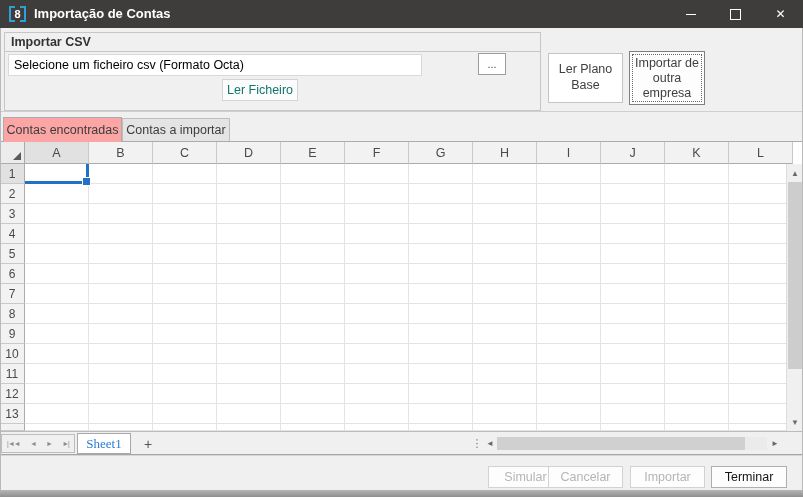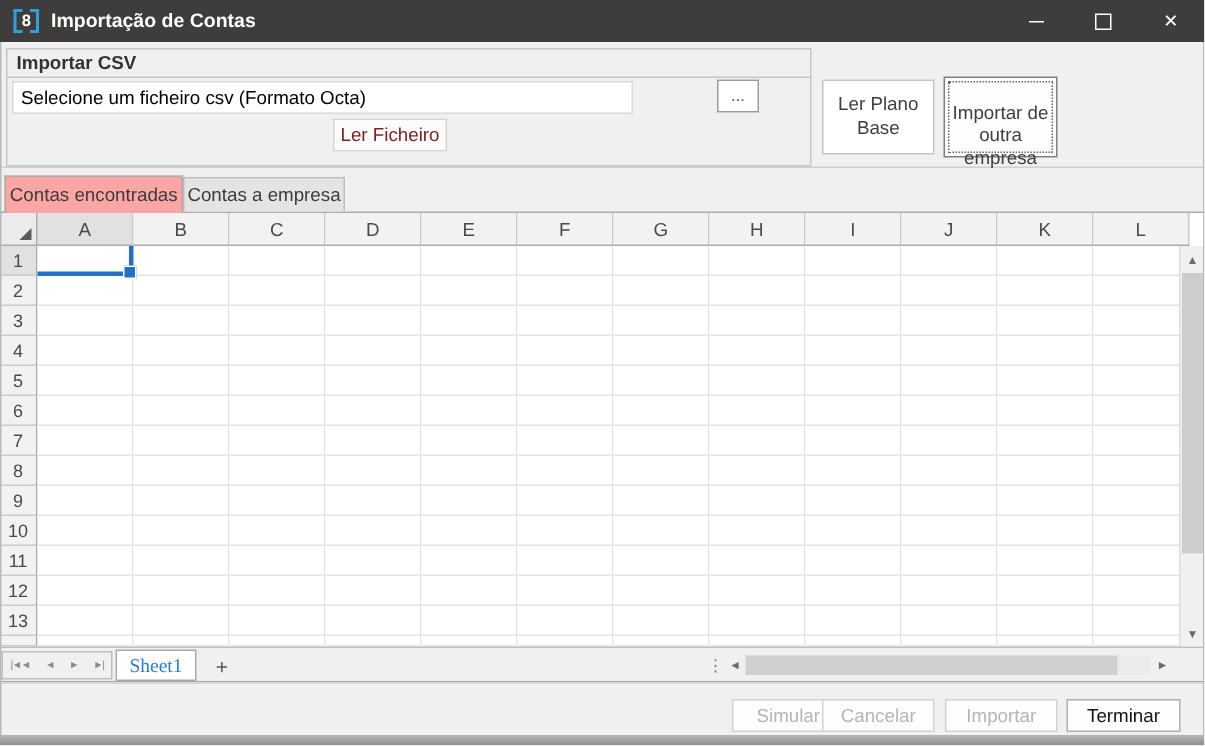--- a/index.html
+++ b/index.html
@@ -25,23 +25,23 @@
   .sideborder{position:absolute;top:28px;bottom:7px;width:1px;background:#b9b9b9;z-index:40;}
   .sideborder.l{left:0;} .sideborder.r{right:0;}
   .bottomedge{position:absolute;left:0;top:490px;width:803px;height:7px;background:linear-gradient(#b6b6b6,#8e8e8e);z-index:40;}
 
   
   .topsection{position:absolute;left:0;top:28px;width:803px;height:84px;box-sizing:border-box;border-bottom:1px solid #cfcfcf;background:#f0f0f0;}
   .groupbox{position:absolute;left:4px;top:4px;width:537px;height:79px;box-sizing:border-box;border:1px solid #c6c6c6;}
   .groupcaption{height:18px;line-height:18px;padding-left:6px;font-weight:bold;font-size:12.5px;color:#333;border-bottom:1px solid #c6c6c6;}
   .fileinput{position:absolute;left:8px;top:26px;width:414px;height:22px;box-sizing:border-box;border:1px solid #d9d9d9;background:#fff;padding:0 5px;font-size:12.5px;color:#000000;outline:none;}
   .browsebtn{position:absolute;left:478px;top:25px;width:28px;height:22px;box-sizing:border-box;border:1px solid #9c9c9c;background:#fff;font-size:11px;color:#555;line-height:10px;padding:0;}
-  .lerficheiro{position:absolute;left:222px;top:51px;width:76px;height:22px;box-sizing:border-box;border:1px solid #d4d4d4;background:#fcfcfc;color:#7f1d1d;font-size:12.5px;padding:0;}
+  .lerficheiro{position:absolute;left:222px;top:51px;width:76px;height:22px;box-sizing:border-box;border:1px solid #d4d4d4;background:#fcfcfc;color:#0f766e;font-size:12.5px;padding:0;}
   .lerplano{position:absolute;left:548px;top:25px;width:75px;height:50px;box-sizing:border-box;border:1px solid #c4c4c4;background:#fff;color:#3f3f3f;font-size:12.5px;line-height:1.25;padding:0 4px;}
-  .importempresa{position:absolute;left:629px;top:23px;width:76px;height:54px;box-sizing:border-box;border:1px solid #7e7e7e;outline:1px dotted #666;outline-offset:-4px;background:#fdfdfd;color:#3f3f3f;font-size:12.5px;line-height:1.2;padding:16px 3px;}
+  .importempresa{position:absolute;left:629px;top:23px;width:76px;height:54px;box-sizing:border-box;border:1px solid #7e7e7e;outline:1px dotted #666;outline-offset:-4px;background:#fdfdfd;color:#3f3f3f;font-size:12.5px;line-height:1.2;padding:4px 3px;}
 
   
   .tabstrip{position:absolute;left:0;top:112px;width:803px;height:30px;box-sizing:border-box;border-bottom:1px solid #ababab;background:#f0f0f0;}
   .tab{position:absolute;box-sizing:border-box;display:flex;align-items:center;justify-content:center;color:#3c3c3c;font-size:12.5px;}
   .tab.active{left:3px;top:5px;width:119px;height:25px;background:#fca5a5;border:1px solid #ababab;border-bottom:none;z-index:2;}
   .tab.inactive{left:122px;top:6px;width:108px;height:23px;background:#e4e4e4;border:1px solid #bdbdbd;border-bottom:none;}
 
   
   .gridarea{position:absolute;left:0;top:142px;width:803px;height:289px;background:#fff;overflow:hidden;}
   .gh{display:flex;height:22px;}
@@ -111,21 +111,21 @@
     </div>
     <input class="fileinput" readonly="" value="Selecione um ficheiro csv (Formato Octa)" style="">
     <button class="browsebtn">...</button>
     <button class="lerficheiro">Ler Ficheiro</button>
     <button class="lerplano">Ler Plano Base</button>
     <button class="importempresa">Importar de outra empresa</button>
   </div>
 
   <div class="tabstrip">
     <div class="tab active">Contas encontradas</div>
-    <div class="tab inactive">Contas a empresa</div>
+    <div class="tab inactive">Contas a importar</div>
   </div>
 
   <div class="gridarea">
     <div class="gh">
       <div class="corner"></div>
     <div class="ch sel">A</div>
         <div class="ch">B</div>
         <div class="ch">C</div>
         <div class="ch">D</div>
         <div class="ch">E</div>

